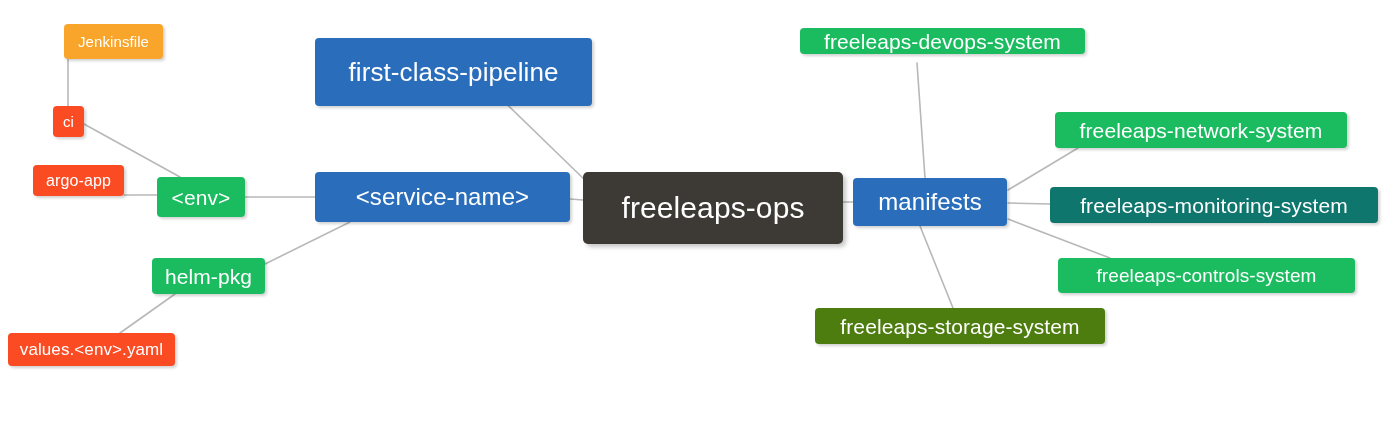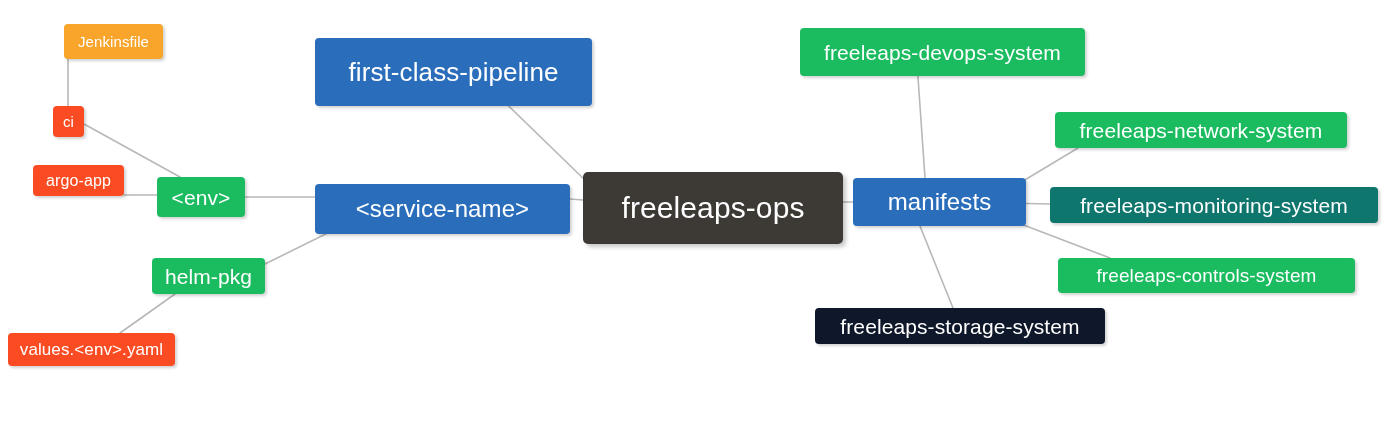--- a/index.html
+++ b/index.html
@@ -61,53 +61,53 @@
       <line x1="1008" y1="219" x2="1110" y2="258" stroke="#b8b8b8" stroke-width="1.6" stroke-linecap="round"></line>
       <line x1="920" y1="226" x2="953" y2="308" stroke="#b8b8b8" stroke-width="1.6" stroke-linecap="round"></line>
     </svg>
   <div id="node-layer">
       <div class="node root" style="left: 583px; top: 172px; width: 260px; height: 72px; background: rgb(61, 57, 53); font-size: 30px; color: rgb(255, 255, 255);">
         <span>freeleaps-ops</span>
       </div>
       <div class="node" style="left: 315px; top: 38px; width: 277px; height: 68px; background: rgb(42, 110, 187); font-size: 26px; color: rgb(255, 255, 255);">
         <span>first-class-pipeline</span>
       </div>
-      <div class="node" style="left: 315px; top: 172px; width: 255px; height: 50px; background: rgb(42, 110, 187); font-size: 24px; color: rgb(255, 255, 255); margin-top: 12px;">
+      <div class="node" style="left: 315px; top: 172px; width: 255px; height: 50px; background: rgb(42, 110, 187); font-size: 24px; color: rgb(255, 255, 255);">
         <span>&lt;service-name&gt;</span>
       </div>
-      <div class="node" style="left: 853px; top: 178px; width: 173px; height: 48px; background: rgb(42, 110, 187); font-size: 24px; color: rgb(255, 255, 255);">
+      <div class="node" style="left: 853px; top: 178px; width: 154px; height: 48px; background: rgb(42, 110, 187); font-size: 24px; color: rgb(255, 255, 255);">
         <span>manifests</span>
       </div>
       <div class="node" style="left: 157px; top: 177px; width: 88px; height: 40px; background: rgb(27, 188, 96); font-size: 21px; color: rgb(255, 255, 255);">
         <span>&lt;env&gt;</span>
       </div>
       <div class="node" style="left: 152px; top: 258px; width: 113px; height: 36px; background: rgb(27, 188, 96); font-size: 21px; color: rgb(255, 255, 255);">
         <span>helm-pkg</span>
       </div>
       <div class="node" style="left: 20px; top: 24px; width: 99px; height: 35px; background: rgb(249, 165, 43); font-size: 15px; color: rgb(255, 255, 255); margin-left: 44px;">
         <span>Jenkinsfile</span>
       </div>
       <div class="node" style="left: 53px; top: 106px; width: 31px; height: 31px; background: rgb(250, 75, 35); font-size: 15px; color: rgb(255, 255, 255);">
         <span>ci</span>
       </div>
       <div class="node" style="left: 33px; top: 165px; width: 91px; height: 31px; background: rgb(250, 75, 35); font-size: 16px; color: rgb(255, 255, 255);">
         <span>argo-app</span>
       </div>
       <div class="node" style="left: 8px; top: 333px; width: 167px; height: 33px; background: rgb(250, 75, 35); font-size: 17px; color: rgb(255, 255, 255);">
         <span>values.&lt;env&gt;.yaml</span>
       </div>
-      <div class="node" style="left: 800px; top: 28px; width: 285px; height: 48px; background: rgb(27, 188, 96); font-size: 21px; color: rgb(255, 255, 255);">
+      <div class="node" style="left: 800px; top: 28px; width: 285px; height: 26px; background: rgb(27, 188, 96); font-size: 21px; color: rgb(255, 255, 255);">
         <span>freeleaps-devops-system</span>
       </div>
       <div class="node" style="left: 1055px; top: 112px; width: 292px; height: 36px; background: rgb(27, 188, 96); font-size: 21px; color: rgb(255, 255, 255);">
         <span>freeleaps-network-system</span>
       </div>
       <div class="node" style="left: 1050px; top: 187px; width: 328px; height: 36px; background: #0f766e; font-size: 21px; color: rgb(255, 255, 255);">
         <span>freeleaps-monitoring-system</span>
       </div>
       <div class="node" style="left: 1058px; top: 258px; width: 297px; height: 35px; background: rgb(27, 188, 96); font-size: 19px; color: rgb(255, 255, 255);">
         <span>freeleaps-controls-system</span>
       </div>
-      <div class="node" style="left: 815px; top: 308px; width: 290px; height: 36px; background: #0f172a; font-size: 21px; color: rgb(255, 255, 255); justify-content: center;">
+      <div class="node" style="left: 815px; top: 308px; width: 290px; height: 36px; background: #4d7c0f; font-size: 21px; color: rgb(255, 255, 255); justify-content: center;">
         <span>freeleaps-storage-system</span>
       </div>
     </div>
 </div>
 
 </body></html>

